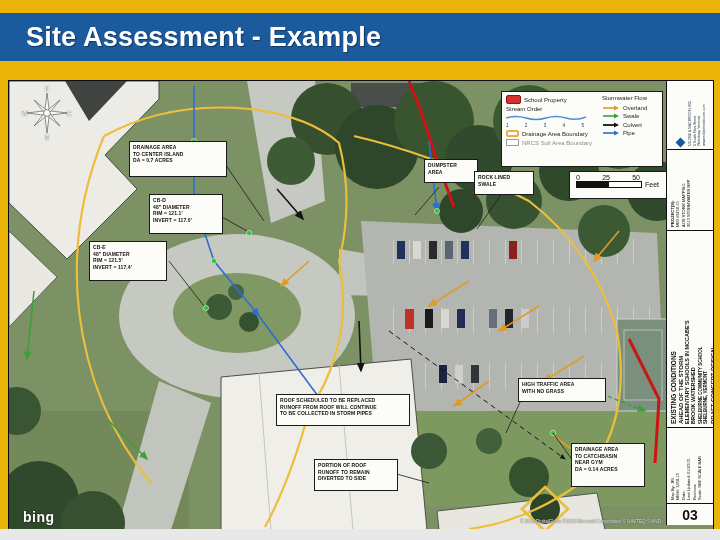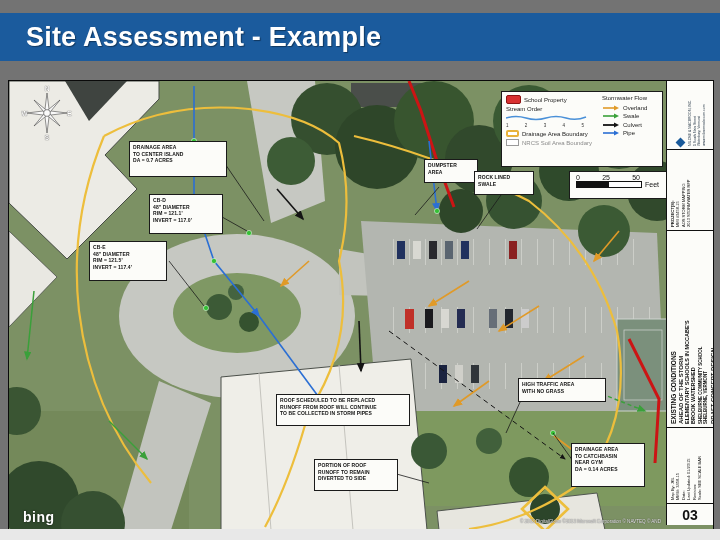--- a/index.html
+++ b/index.html
@@ -1,16 +1,16 @@
 <!DOCTYPE html>
 <html><head>
 <meta charset="utf-8">
 <style>
   html,body{margin:0;padding:0;background:#e8e8e8;}
-  .slide{position:relative;width:720px;height:529px;background:#737373;overflow:hidden;
+  .slide{position:relative;width:720px;height:529px;background:#eab308;overflow:hidden;
          font-family:"Liberation Sans",sans-serif;}
   .titlebar{position:absolute;left:0;top:13px;width:720px;height:48px;background:#1b5b9d;
             display:flex;align-items:center;}
   .titlebar span{color:#fff;font-size:27px;font-weight:bold;padding-left:26px;
             text-shadow:1px 1px 1px rgba(0,0,0,.4);letter-spacing:.2px;}
   .map{position:absolute;left:8px;top:80px;width:706px;height:452px;border:1.5px solid #0a0a0a;
        box-sizing:border-box;background:#7c9164;overflow:hidden;}
   .scene{position:absolute;left:0;top:0;width:703px;height:449px;}
   .callout{position:absolute;background:#fcfcf9;border:1px solid #1a1a1a;color:#111;
            font-size:5px;line-height:1.3;padding:2px 3px;white-space:pre-line;z-index:6;

